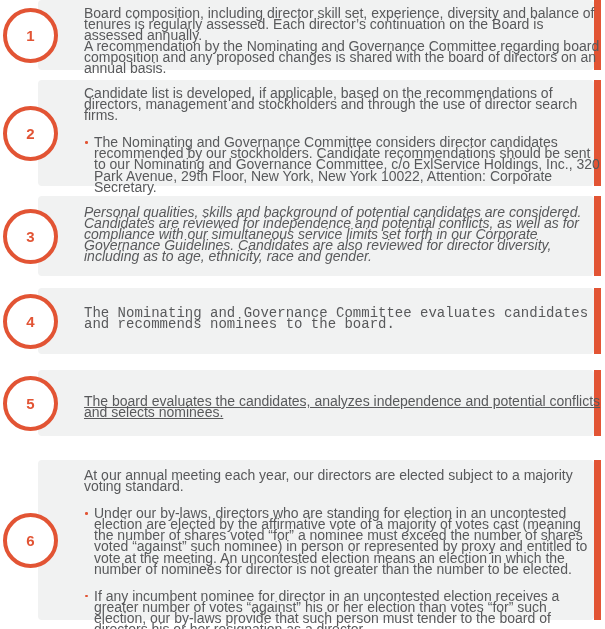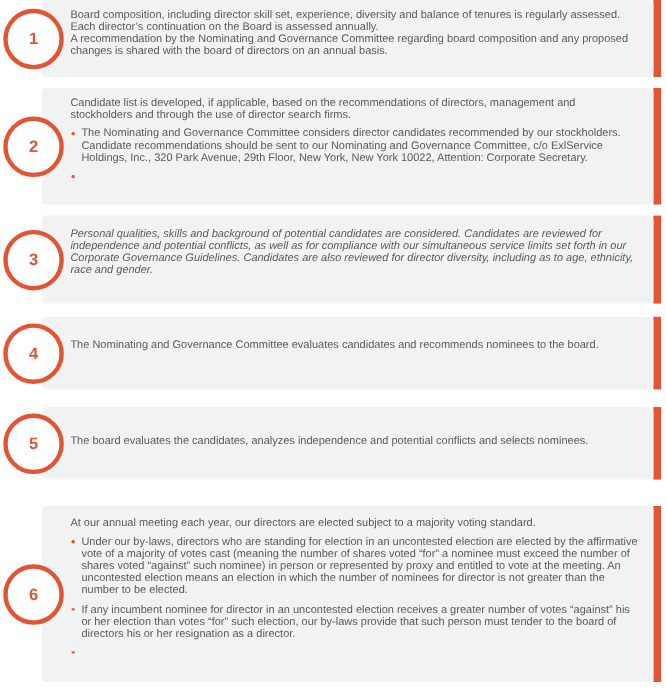--- a/index.html
+++ b/index.html
@@ -65,42 +65,42 @@
   .badge-num {
     color: #e25434;
     font-size: 15px;
     font-weight: bold;
     line-height: 1;
     font-family: "Liberation Sans", sans-serif;
   }
 
   .content {
     position: absolute;
-    left: 64px;
+    left: 84px;
     width: 518px;
     color: #58595b;
-    font-size: 10px;
+    font-size: 14px;
     line-height: 11.1px;
   }
 
   .para {
     margin: 0 0 0 0;
     color: #58595b;
   }
 
   .bullet-list {
     margin: 0;
     padding: 0;
     list-style: none;
   }
 
   .bullet-item {
     position: relative;
     padding-left: 10px;
-    margin-top: 6px;
+    margin-top: 16px;
     color: #58595b;
   }
 
   .bullet-dot {
     position: absolute;
     left: 1px;
     top: 4px;
     width: 2.5px;
     height: 2.5px;
     border-radius: 50%;
@@ -146,31 +146,31 @@
     <div class="content" style="top: 207px; font-style: italic;">
       <p class="para">Personal qualities, skills and background of potential candidates are considered. Candidates are reviewed for independence and potential conflicts, as well as for compliance with our simultaneous service limits set forth in our Corporate Governance Guidelines. Candidates are also reviewed for director diversity, including as to age, ethnicity, race and gender.</p>
     </div>
     <div class="step" style="top: 288px; height: 66px;">
       <div class="accent-bar"></div>
       <div class="panel"></div>
     </div>
     <div class="badge" style="top: 293.5px;">
       <span class="badge-num">4</span>
     </div>
-    <div class="content" style="top: 308px;">
+    <div class="content" style="top: 308px; font-family: Liberation Mono, monospace;">
       <p class="para">The Nominating and Governance Committee evaluates candidates and recommends nominees to the board.</p>
     </div>
     <div class="step" style="top: 370px; height: 66px;">
       <div class="accent-bar"></div>
       <div class="panel"></div>
     </div>
     <div class="badge" style="top: 375.5px;">
       <span class="badge-num">5</span>
     </div>
-    <div class="content" style="top: 396px;">
+    <div class="content" style="top: 396px; text-decoration: underline;">
       <p class="para">The board evaluates the candidates, analyzes independence and potential conflicts and selects nominees.</p>
     </div>
     <div class="step" style="top: 460px; height: 160px;">
       <div class="accent-bar"></div>
       <div class="panel"></div>
     </div>
     <div class="badge" style="top: 512.5px;">
       <span class="badge-num">6</span>
     </div>
     <div class="content" style="top: 470px;">

